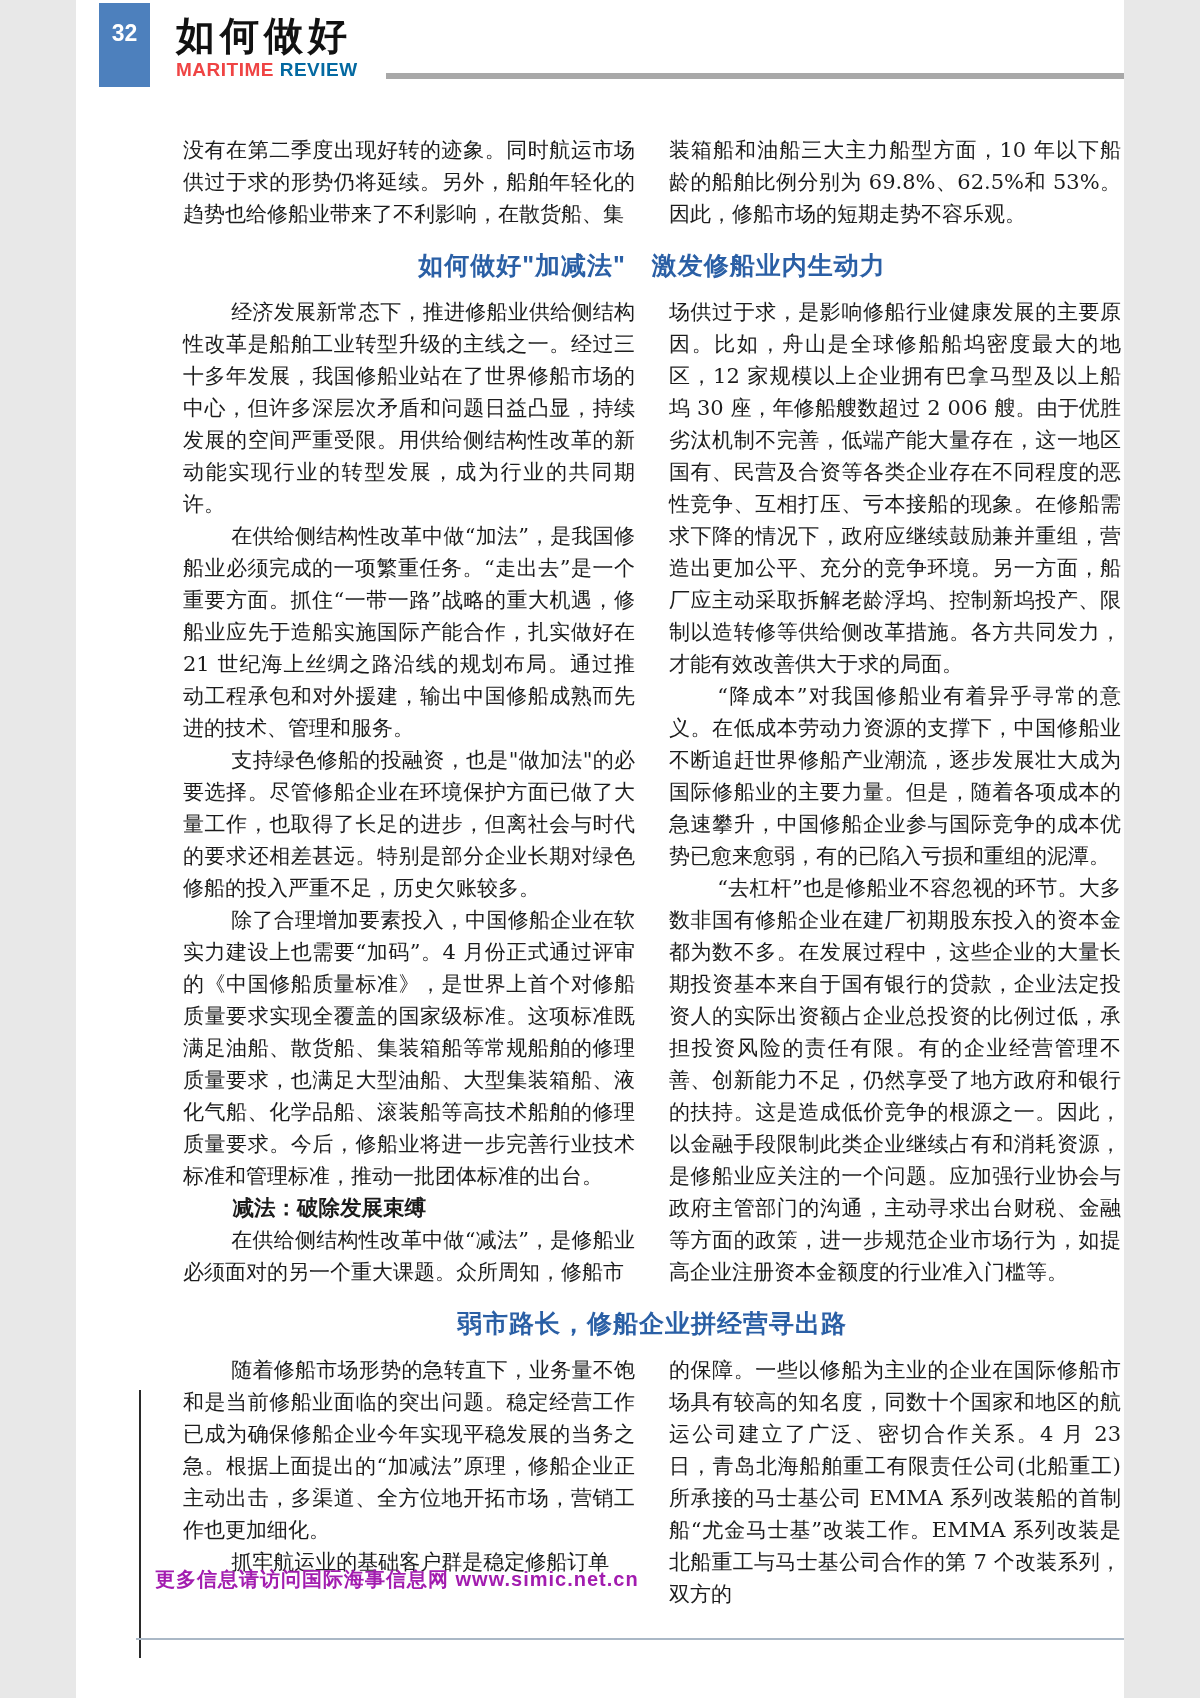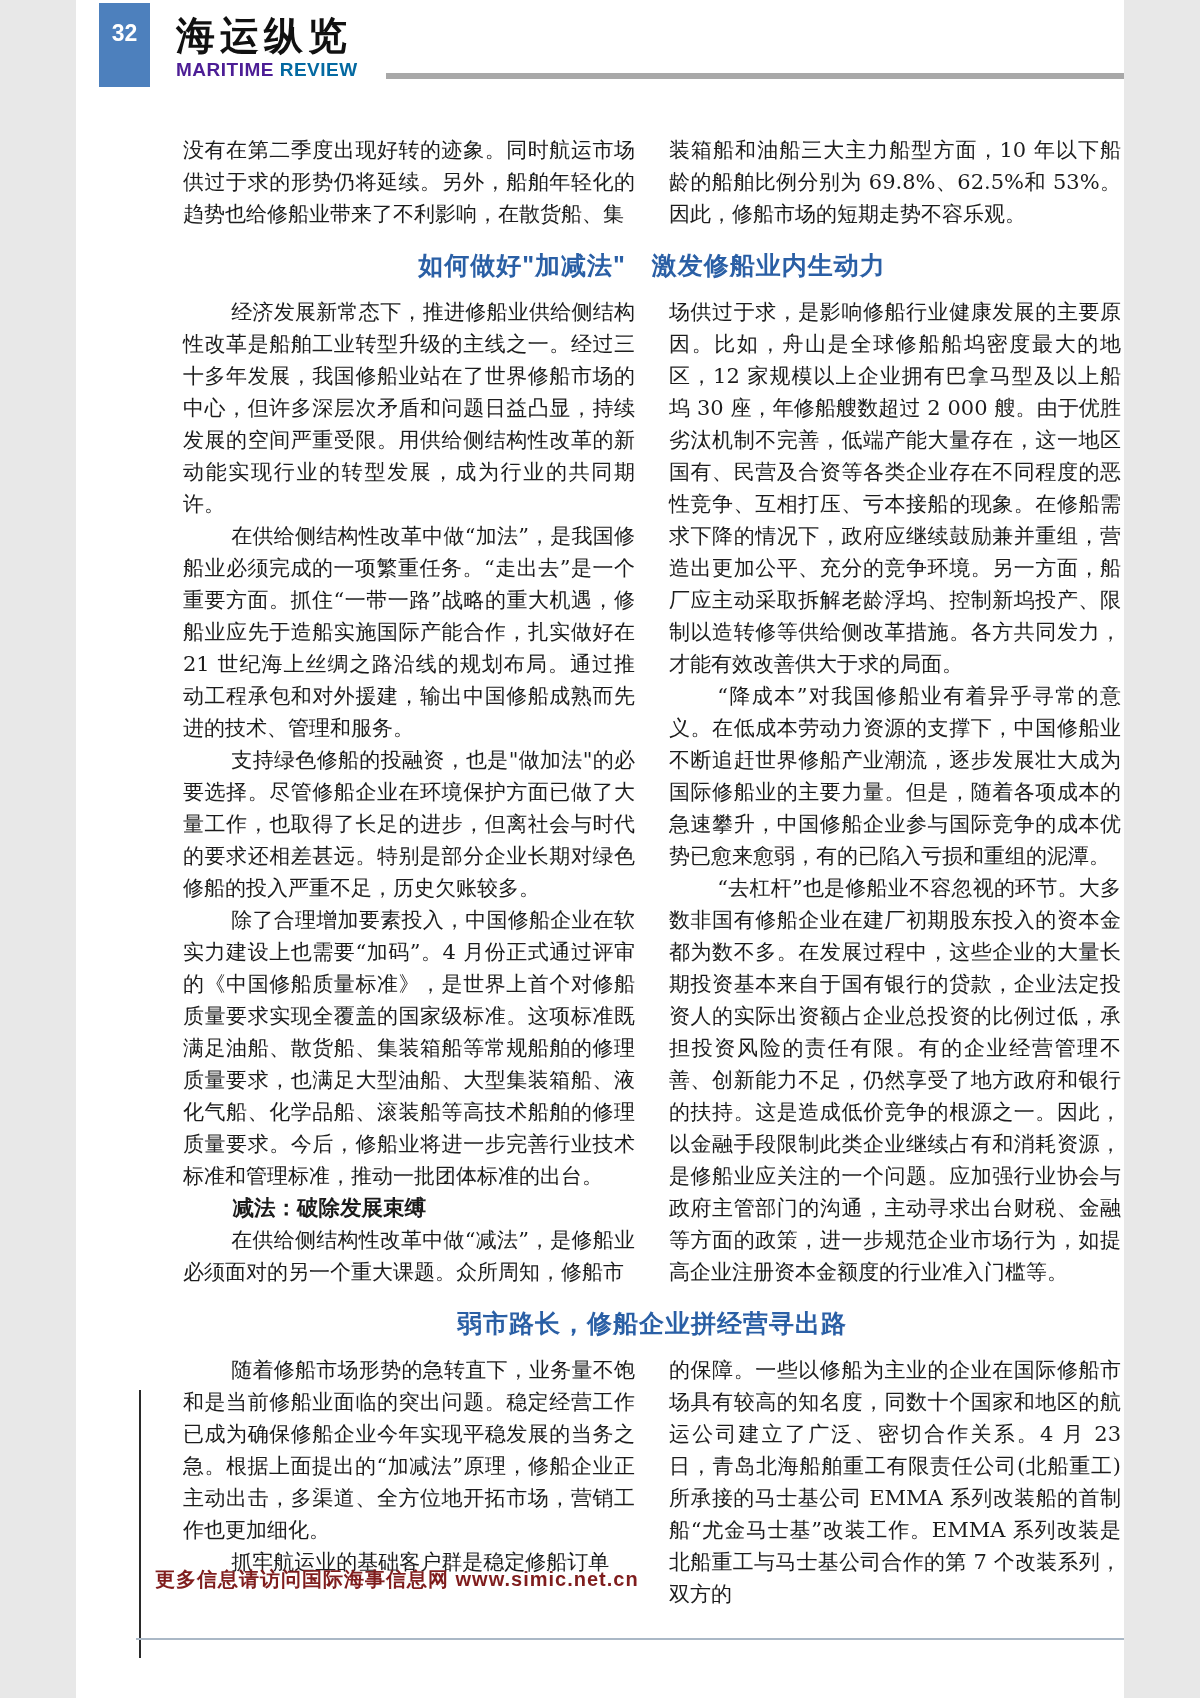--- a/index.html
+++ b/index.html
@@ -34,21 +34,21 @@
     font-size:39px; line-height:44px;
     letter-spacing:5px;
     color:#111111;
   }
   .masthead .sub {
     margin-top:1px;
     font-family:"Liberation Sans", sans-serif;
     font-weight:bold;
     font-size:19px; letter-spacing:0.5px;
   }
-  .en-blue { color:#4c1d95; }
+  .en-blue { color:#ef4444; }
   .en-dark { color:#0369a1; }
   .header-rule {
     position:absolute; left:310px; top:73px;
     width:786px; height:6px;
     background:#a8a8a8;
   }
 
   
   .content {
     position:absolute; left:107px; top:134px;
@@ -90,34 +90,34 @@
     position:absolute; left:60px; top:1638px;
     width:1080px; height:2px;
     background:#aab8c6;
   }
   .footer-text {
     position:absolute; left:79px; top:1566px;
     font-family:"Liberation Sans", sans-serif;
     font-weight:bold;
     font-size:20px; line-height:26px;
     letter-spacing:1px;
-    color:#7f1d1d;
+    color:#a21caf;
   }
 </style>
 </head>
 <body>
 
 <div class="page">
 
   <div class="page-num-box">
     <span>32</span>
   </div>
 
   <div class="masthead">
-    <h1>海运纵览</h1>
+    <h1>如何做好</h1>
     <div class="sub">
       <span class="en-blue">MARITIME</span>
       <span class="en-dark">REVIEW</span>
     </div>
   </div>
 
   <div class="header-rule"></div>
 
   <div class="content">
 
@@ -135,21 +135,21 @@
     <div class="two-col">
       <div class="col">
           <p class="para">经济发展新常态下，推进修船业供给侧结构性改革是船舶工业转型升级的主线之一。经过三十多年发展，我国修船业站在了世界修船市场的中心，但许多深层次矛盾和问题日益凸显，持续发展的空间严重受限。用供给侧结构性改革的新动能实现行业的转型发展，成为行业的共同期许。</p>
           <p class="para">在供给侧结构性改革中做“加法”，是我国修船业必须完成的一项繁重任务。“走出去”是一个重要方面。抓住“一带一路”战略的重大机遇，修船业应先于造船实施国际产能合作，扎实做好在 21 世纪海上丝绸之路沿线的规划布局。通过推动工程承包和对外援建，输出中国修船成熟而先进的技术、管理和服务。</p>
           <p class="para">支持绿色修船的投融资，也是"做加法"的必要选择。尽管修船企业在环境保护方面已做了大量工作，也取得了长足的进步，但离社会与时代的要求还相差甚远。特别是部分企业长期对绿色修船的投入严重不足，历史欠账较多。</p>
           <p class="para">除了合理增加要素投入，中国修船企业在软实力建设上也需要“加码”。4 月份正式通过评审的《中国修船质量标准》，是世界上首个对修船质量要求实现全覆盖的国家级标准。这项标准既满足油船、散货船、集装箱船等常规船舶的修理质量要求，也满足大型油船、大型集装箱船、液化气船、化学品船、滚装船等高技术船舶的修理质量要求。今后，修船业将进一步完善行业技术标准和管理标准，推动一批团体标准的出台。</p>
           <p class="subhead">减法：破除发展束缚</p>
           <p class="para">在供给侧结构性改革中做“减法”，是修船业必须面对的另一个重大课题。众所周知，修船市</p>
         </div>
       <div class="col">
-          <p class="cont">场供过于求，是影响修船行业健康发展的主要原因。比如，舟山是全球修船船坞密度最大的地区，12 家规模以上企业拥有巴拿马型及以上船坞 30 座，年修船艘数超过 2 000 艘。由于优胜劣汰机制不完善，低端产能大量存在，这一地区国有、民营及合资等各类企业存在不同程度的恶性竞争、互相打压、亏本接船的现象。在修船需求下降的情况下，政府应继续鼓励兼并重组，营造出更加公平、充分的竞争环境。另一方面，船厂应主动采取拆解老龄浮坞、控制新坞投产、限制以造转修等供给侧改革措施。各方共同发力，才能有效改善供大于求的局面。</p>
+          <p class="cont">场供过于求，是影响修船行业健康发展的主要原因。比如，舟山是全球修船船坞密度最大的地区，12 家规模以上企业拥有巴拿马型及以上船坞 30 座，年修船艘数超过 2 006 艘。由于优胜劣汰机制不完善，低端产能大量存在，这一地区国有、民营及合资等各类企业存在不同程度的恶性竞争、互相打压、亏本接船的现象。在修船需求下降的情况下，政府应继续鼓励兼并重组，营造出更加公平、充分的竞争环境。另一方面，船厂应主动采取拆解老龄浮坞、控制新坞投产、限制以造转修等供给侧改革措施。各方共同发力，才能有效改善供大于求的局面。</p>
           <p class="para">“降成本”对我国修船业有着异乎寻常的意义。在低成本劳动力资源的支撑下，中国修船业不断追赶世界修船产业潮流，逐步发展壮大成为国际修船业的主要力量。但是，随着各项成本的急速攀升，中国修船企业参与国际竞争的成本优势已愈来愈弱，有的已陷入亏损和重组的泥潭。</p>
           <p class="para">“去杠杆”也是修船业不容忽视的环节。大多数非国有修船企业在建厂初期股东投入的资本金都为数不多。在发展过程中，这些企业的大量长期投资基本来自于国有银行的贷款，企业法定投资人的实际出资额占企业总投资的比例过低，承担投资风险的责任有限。有的企业经营管理不善、创新能力不足，仍然享受了地方政府和银行的扶持。这是造成低价竞争的根源之一。因此，以金融手段限制此类企业继续占有和消耗资源，是修船业应关注的一个问题。应加强行业协会与政府主管部门的沟通，主动寻求出台财税、金融等方面的政策，进一步规范企业市场行为，如提高企业注册资本金额度的行业准入门槛等。</p>
         </div>
     </div>
 
     <h2 class="section-heading">弱市路长，修船企业拼经营寻出路</h2>
 
     <div class="two-col">
       <div class="col">
           <p class="para">随着修船市场形势的急转直下，业务量不饱和是当前修船业面临的突出问题。稳定经营工作已成为确保修船企业今年实现平稳发展的当务之急。根据上面提出的“加减法”原理，修船企业正主动出击，多渠道、全方位地开拓市场，营销工作也更加细化。</p>

